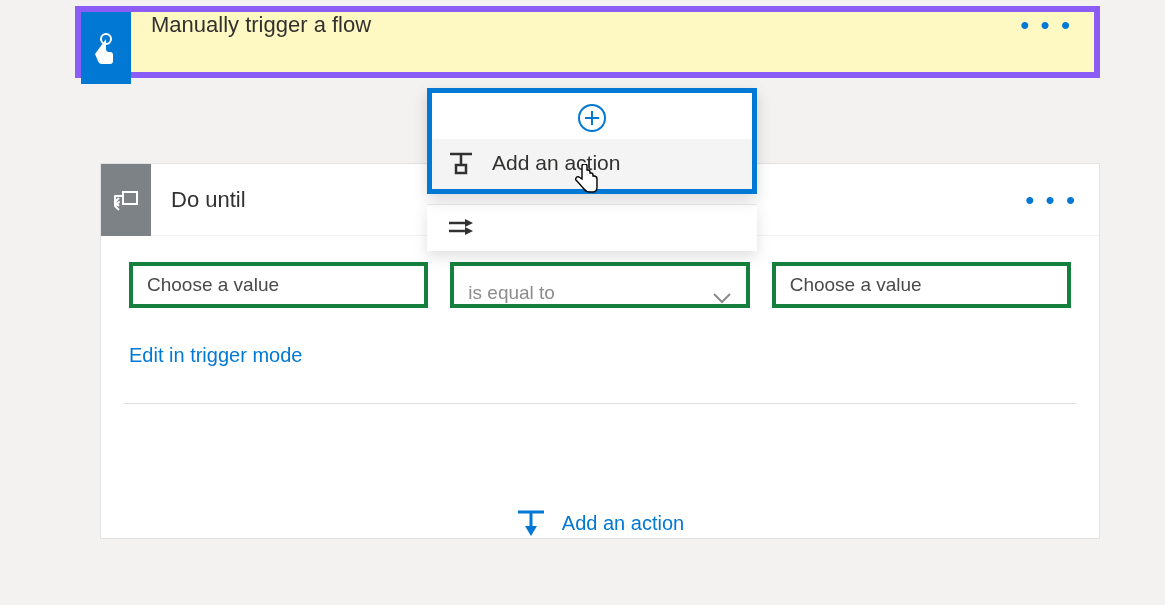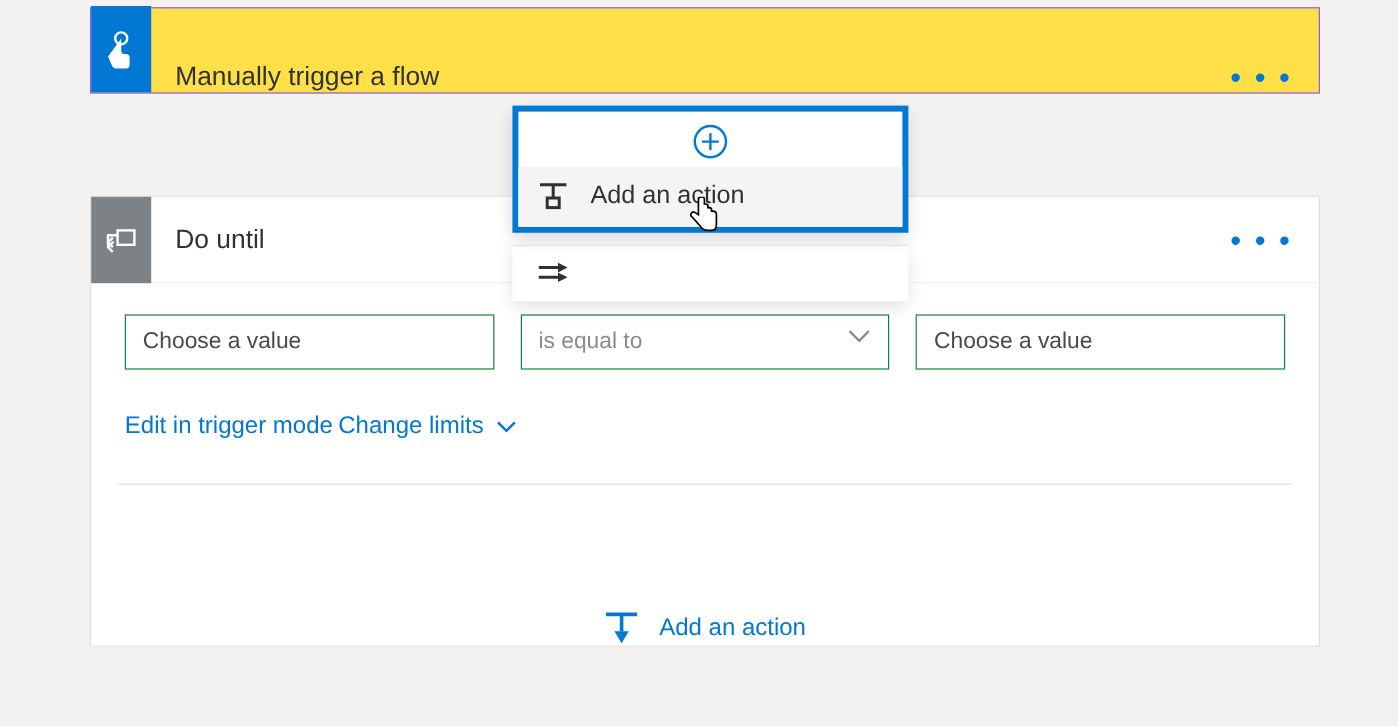--- a/index.html
+++ b/index.html
@@ -11,23 +11,23 @@
     overflow: hidden;
     position: relative;
   }
   .canvas {
     padding: 6px 65px 0 75px;
   }
 
   
   .trigger-card {
     display: flex;
-    align-items: flex-end;
-    background: #fde047;
-    border: 1px solid #8b5cf6;
+    align-items: flex-start;
+    background: #fef9c3;
+    border: 6px solid #8b5cf6;
     height: 72px;
   }
   .trigger-icon-box {
     width: 50px;
     height: 72px;
     background: #0078d4;
     display: flex;
     align-items: center;
     justify-content: center;
     flex-shrink: 0;
@@ -48,20 +48,21 @@
 
   
   .connector-spacer {
     height: 85px;
   }
 
   
   .do-until-card {
     background: #ffffff;
     border: 1px solid #e1e1e1;
+    margin-left: 25px;
   }
   .do-until-header {
     display: flex;
     align-items: center;
     height: 72px;
     border-bottom: 1px solid #f3f2f1;
   }
   .do-until-icon-box {
     width: 50px;
     height: 72px;
@@ -87,36 +88,36 @@
   .do-until-body {
     padding: 26px 28px 0 28px;
   }
   .condition-row {
     display: flex;
     gap: 22px;
     margin-bottom: 36px;
   }
   .value-input, .operator-select {
     height: 46px;
-    border: 1px solid #15803d;
+    border: 4px solid #15803d;
     background: #fff;
     font-size: 19px;
-    padding: 11px 14px;
+    padding: 0 14px;
     font-family: inherit;
   }
   .value-input {
     flex: 1;
     min-width: 0;
   }
   .value-input::placeholder { color: #4a4a4a; }
   .operator-select {
     flex: 1;
     min-width: 0;
     display: flex;
-    align-items: flex-start;
+    align-items: flex-end;
     justify-content: space-between;
     color: #8c8c8c;
     cursor: pointer;
   }
   .chevron-down {
     color: #8b8b8b;
   }
   .edit-advanced, .change-limits {
     color: #0078d4;
     font-size: 20px;
@@ -244,26 +245,20 @@
           <span>is equal to</span>
           <svg class="chevron-down" width="20" height="12" viewBox="0 0 20 12">
             <polyline points="2,2 10,10 18,2" fill="none" stroke="#8b8b8b" stroke-width="2"></polyline>
           </svg>
         </div>
         <input class="value-input" type="text" placeholder="Choose a value" style="">
       </div>
 
       <div class="edit-advanced">Edit in trigger mode</div>
 
-      <div class="change-limits">
-        <span>Change limits</span>
-        <svg width="18" height="11" viewBox="0 0 18 11">
-          <polyline points="2,2 9,9 16,2" fill="none" stroke="#0078d4" stroke-width="2"></polyline>
-        </svg>
-      </div>
 
       <hr class="body-divider">
 
       <div class="inner-add-action">
         <svg width="30" height="30" viewBox="0 0 30 30">
           <line x1="2" y1="4" x2="28" y2="4" stroke="#0078d4" stroke-width="3"></line>
           <line x1="15" y1="4" x2="15" y2="18" stroke="#0078d4" stroke-width="3"></line>
           <polygon points="15,28 9,18 21,18" fill="#0078d4"></polygon>
         </svg>
         <span>Add an action</span>

